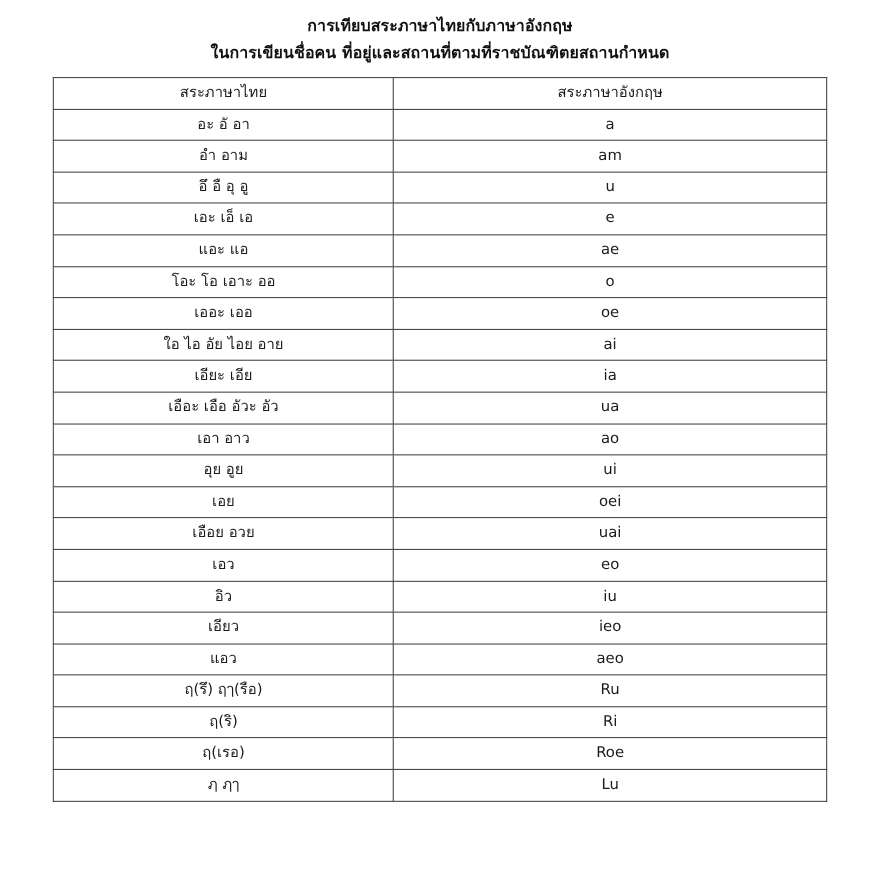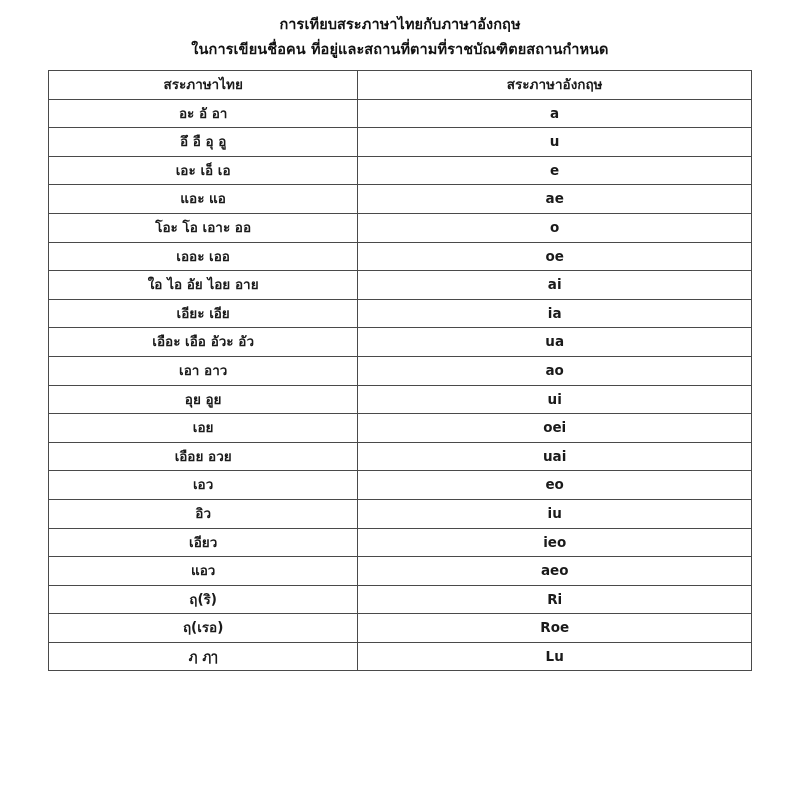--- a/index.html
+++ b/index.html
@@ -34,21 +34,21 @@
   table.vowel-table {
     width: 100%;
     border-collapse: collapse;
     table-layout: fixed;
     margin-top: 2px;
   }
   table.vowel-table th,
   table.vowel-table td {
     border: 1px solid #4a4a4a;
     text-align: center;
-    font-weight: bold;
+    font-weight: normal;
     font-size: 13.5px;
     height: 27.6px;
     line-height: 27.6px;
     padding: 0;
     color: #1a1a1a;
     overflow: hidden;
     white-space: nowrap;
   }
   table.vowel-table th {
     font-size: 13.5px;
@@ -77,20 +77,24 @@
     <thead>
       <tr>
         <th>สระภาษาไทย</th>
         <th>สระภาษาอังกฤษ</th>
       </tr>
     </thead>
     <tbody id="table-body">
         <tr>
           <td class="thai-cell">อะ  อั  อา</td>
           <td class="eng-cell">a</td>
+        </tr>
+        <tr>
+          <td class="thai-cell">อำ  อาม</td>
+          <td class="eng-cell">am</td>
         </tr>
         <tr>
           <td class="thai-cell">อึ  อื  อุ  อู</td>
           <td class="eng-cell">u</td>
         </tr>
         <tr>
           <td class="thai-cell">เอะ  เอ็  เอ</td>
           <td class="eng-cell">e</td>
         </tr>
         <tr>
@@ -143,20 +147,24 @@
         </tr>
         <tr>
           <td class="thai-cell">เอียว</td>
           <td class="eng-cell">ieo</td>
         </tr>
         <tr>
           <td class="thai-cell">แอว</td>
           <td class="eng-cell">aeo</td>
         </tr>
         <tr>
+          <td class="thai-cell">ฤ(รึ)  ฤๅ(รือ)</td>
+          <td class="eng-cell">Ru</td>
+        </tr>
+        <tr>
           <td class="thai-cell">ฤ(ริ)</td>
           <td class="eng-cell">Ri</td>
         </tr>
         <tr>
           <td class="thai-cell">ฤ(เรอ)</td>
           <td class="eng-cell">Roe</td>
         </tr>
         <tr>
           <td class="thai-cell">ฦ  ฦๅ</td>
           <td class="eng-cell">Lu</td>

